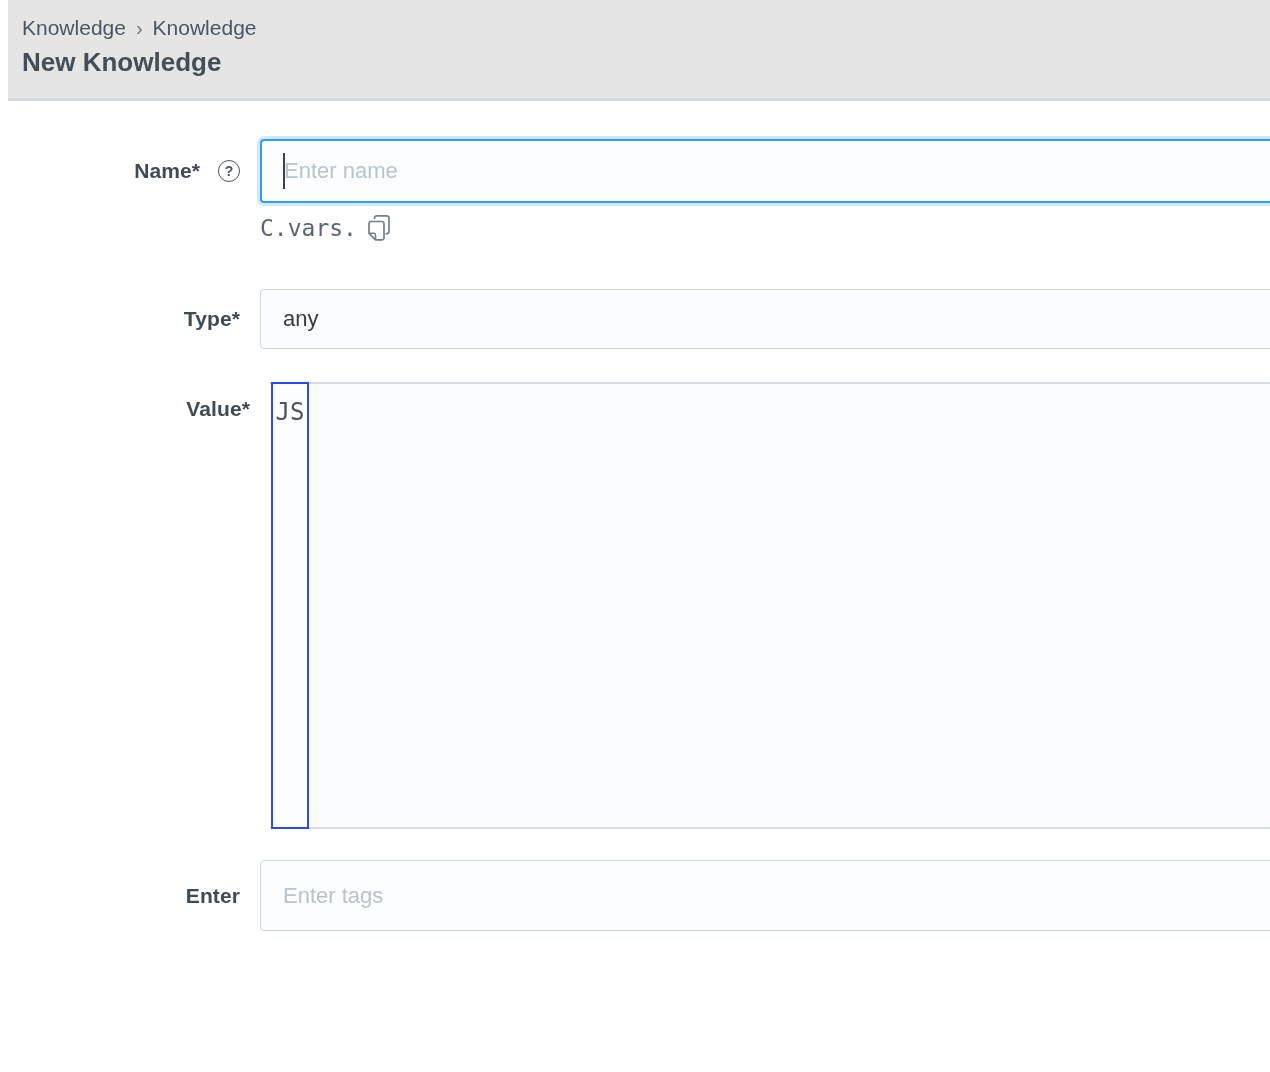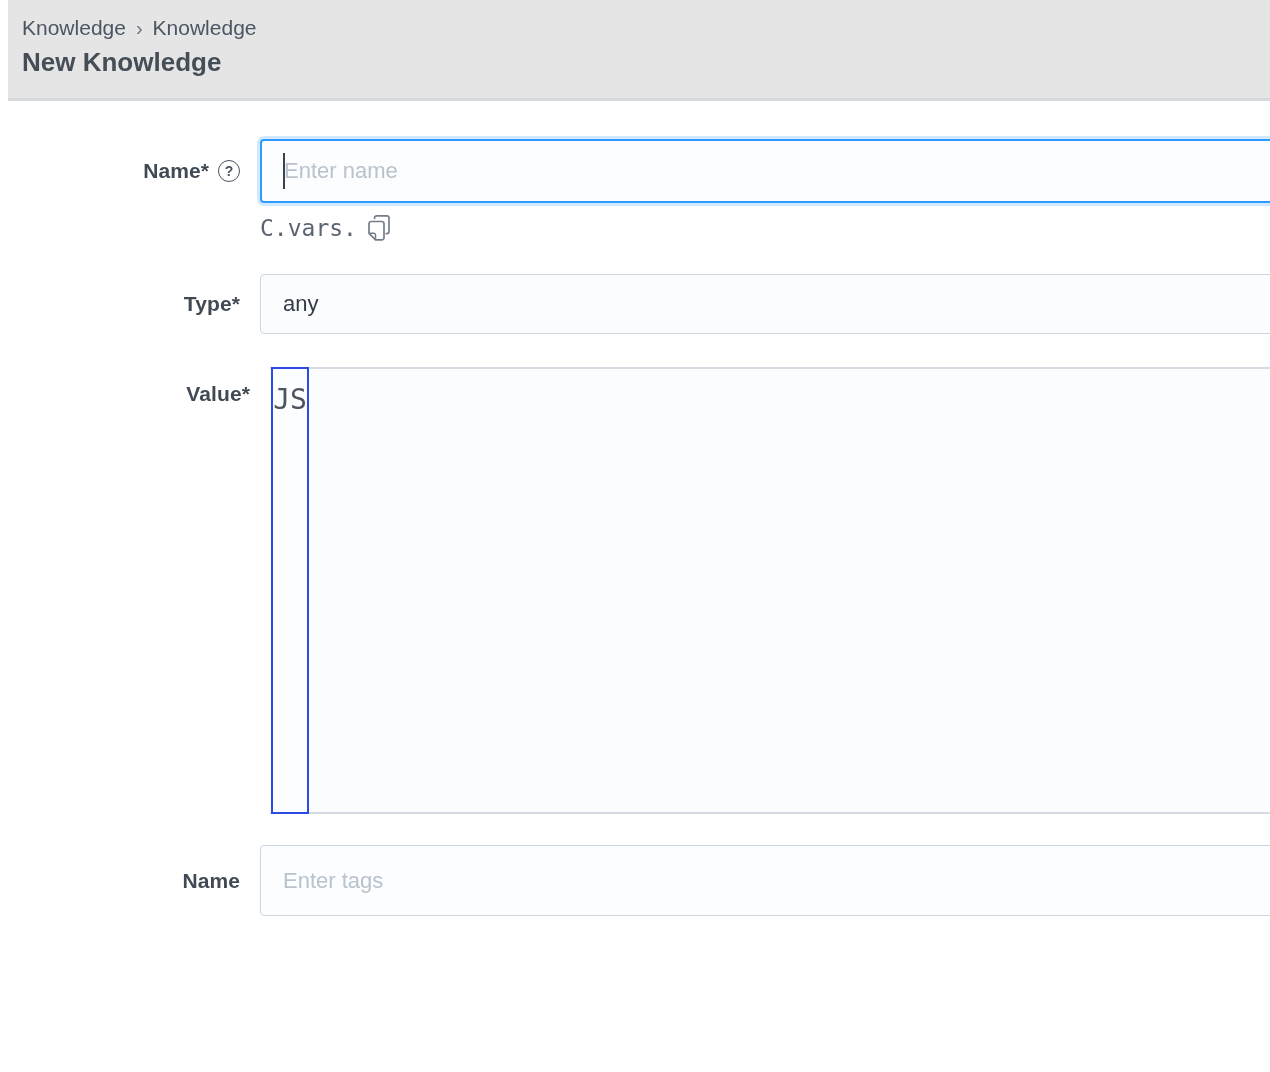--- a/index.html
+++ b/index.html
@@ -33,21 +33,21 @@
 
   
   .form { width:100%; }
   .row { display:flex; }
   .label-col {
     width:240px;
     flex:0 0 240px;
     display:flex;
     justify-content:flex-end;
     align-items:center;
-    gap:9px;
+    gap:18px;
   }
   .field-col {
     flex:1;
     margin-left:20px;
     margin-right:-14px; 
   }
   .field-label {
     font-size:21px;
     font-weight:600;
     color:#414a54;
@@ -102,21 +102,21 @@
   .prefix-text {
     font-family:"DejaVu Sans Mono","Liberation Mono",monospace;
     font-size:23px;
     color:#5b6470;
   }
   .copy-icon { cursor:pointer; display:flex; align-items:center; }
 
   .row-description { margin-top:34px; }
   .row-description input { height:62px; }
 
-  .row-type { margin-top:32px; }
+  .row-type { margin-top:47px; }
   .row-type input { height:60px; }
 
   .row-value { margin-top:33px; }
   .row-value .label-col { align-items:flex-start; padding-top:15px;margin-left:10px; }
   .editor {
     position:relative;
     height:447px;
     background:#fafcfe;
     border-top:2px solid #d4dbe3;
     border-bottom:2px solid #d4dbe3;
@@ -126,21 +126,21 @@
     position:absolute;
     left:1px; top:-2px; bottom:-2px;
     width:38px;
     background:#fcfdff;
     border:2px solid #2b4be4;
     display:flex;
     justify-content:center;
     align-items:flex-start;
     padding-top:14px;
     font-family:"DejaVu Sans Mono","Liberation Mono",monospace;
-    font-size:28px;
+    font-size:24px;
     color:#4d545e;
     cursor:pointer;
   }
 
   .row-tags { margin-top:31px; }
   .row-tags input { height:71px; background:#fbfdfe; }
 </style>
 </head>
 <body>
 
@@ -200,20 +200,20 @@
     </div>
     <div class="field-col">
       <div class="editor">
         <div class="js-badge">JS</div>
       </div>
     </div>
   </div>
 
   <div class="row row-tags">
     <div class="label-col">
-      <span class="field-label">Name</span>
+      <span class="field-label">Enter</span>
     </div>
     <div class="field-col">
       <input class="text-input" type="text" placeholder="Enter tags" style="">
     </div>
   </div>
 
 </div>
 
 </body></html>

